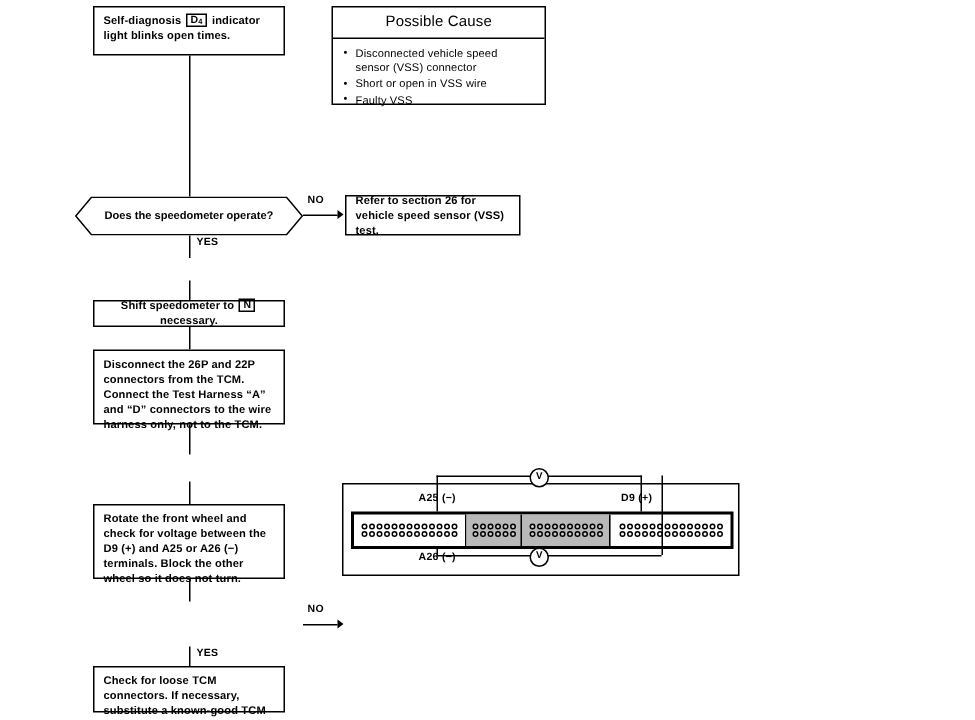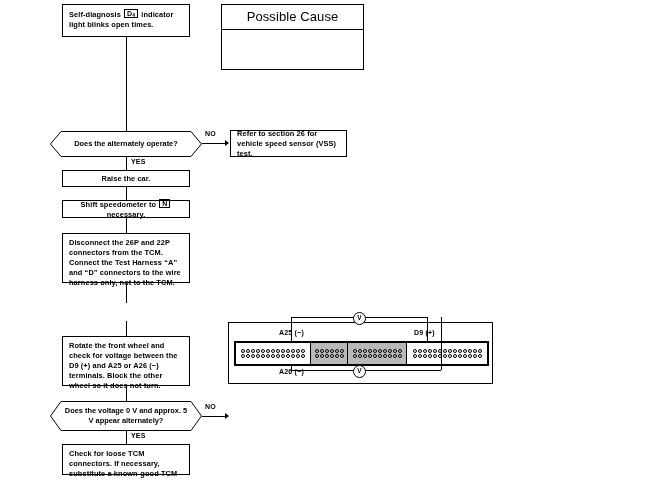--- a/index.html
+++ b/index.html
@@ -37,21 +37,21 @@
   .box.vcenter {
     display: flex;
     align-items: center;
     justify-content: center;
   }
 
   
   .pc-title {
     border-bottom: 1px solid #000;
     text-align: center;
-    font-size: 13px;
+    font-size: 10px;
     font-weight: normal;
     padding: 3px 0 3px 0;
   }
   .pc-list {
     padding: 5px 7px 5px 7px;
     font-size: 7.4px;
     font-weight: normal;
   }
   .pc-list .li {
     position: relative;
@@ -203,45 +203,47 @@
   <div class="box" id="box-selfdiag" style="left:62px; top:4px; width:128px; height:33px;">
     <div class="inner">
       <span>Self-diagnosis</span>
       <span class="keybox"><span>D</span><sub>4</sub></span>
       <span>indicator light blinks open times.</span>
     </div>
   </div>
 
   <div class="box" id="box-possible-cause" style="left:221px; top:4px; width:143px; height:66px; font-weight:normal;">
     <div class="pc-title">Possible Cause</div>
+    <div class="pc-list">
+      <div class="li">Disconnected vehicle speed sensor (VSS) connector</div>
+      <div class="li">Short or open in VSS wire</div>
+      <div class="li">Faulty VSS</div>
+    </div>
   </div>
 
   <div class="vline" style="left:126px; top:37px; height:94px;"></div>
 
   <div class="diamond" id="dia-speedometer" style="left:50px; top:131px; width:152px; height:26px;">
     <svg class="dsvg" viewBox="0 0 152 26" preserveAspectRatio="none">
       <polygon points="11,0.5 141,0.5 151.5,13 141,25.5 11,25.5 0.5,13" fill="#ffffff" stroke="#000000" stroke-width="1"></polygon>
     </svg>
-    <div class="dtext">Does the alternately operate?</div>
+    <div class="dtext">Does the speedometer operate?</div>
   </div>
 
   <div class="hline" style="left:202px; top:143px; width:23px;"></div>
   <div class="arrow-right" style="left:225px; top:140px;"></div>
   <div class="edge-label" style="left:205px; top:130px;">NO</div>
 
   <div class="box vcenter" id="box-refer23" style="left:230px; top:130px; width:117px; height:27px;">
     <div class="inner">Refer to section 26 for vehicle speed sensor (VSS) test.</div>
   </div>
 
   <div class="vline" style="left:126px; top:157px; height:15px;"></div>
   <div class="edge-label" style="left:131px; top:158px;">YES</div>
 
-  <div class="box center vcenter" id="box-raise" style="left:62px; top:170px; width:128px; height:17px;">
-    <div class="inner">Raise the car.</div>
-  </div>
 
   <div class="vline" style="left:126px; top:187px; height:13px;"></div>
 
   <div class="box center vcenter" id="box-shift" style="left:62px; top:200px; width:128px; height:18px;">
     <div class="inner">
       <span>Shift speedometer to</span>
       <span class="keybox">N</span>
       <span>necessary.</span>
     </div>
   </div>
@@ -390,26 +392,20 @@
     <div class="vline" style="left:198px; top:-6px; height:24px;"></div>
 
     <div class="hline" style="left:62px; top:-6px; width:137px;"></div>
     <div class="meter" style="left:124px; top:-11px;">V</div>
 
     <div class="hline" style="left:62px; top:47px; width:150px;"></div>
     <div class="meter" style="left:124px; top:42px;">V</div>
     <div class="vline" style="left:212px; top:-6px; height:53px;"></div>
   </div>
 
-  <div class="diamond" id="dia-voltage" style="left:50px; top:401px; width:152px; height:30px;">
-    <svg class="dsvg" viewBox="0 0 152 30" preserveAspectRatio="none">
-      <polygon points="11,0.5 141,0.5 151.5,15 141,29.5 11,29.5 0.5,15" fill="#ffffff" stroke="#000000" stroke-width="1"></polygon>
-    </svg>
-    <div class="dtext">Does the voltage 0 V and approx. 5 V appear alternately?</div>
-  </div>
 
   <div class="hline" style="left:202px; top:416px; width:23px;"></div>
   <div class="arrow-right" style="left:225px; top:413px;"></div>
   <div class="edge-label" style="left:205px; top:403px;">NO</div>
 
 
   <div class="vline" style="left:126px; top:431px; height:13px;"></div>
   <div class="edge-label" style="left:131px; top:432px;">YES</div>
 
   <div class="box" id="box-final" style="left:62px; top:444px; width:128px; height:31px;">

